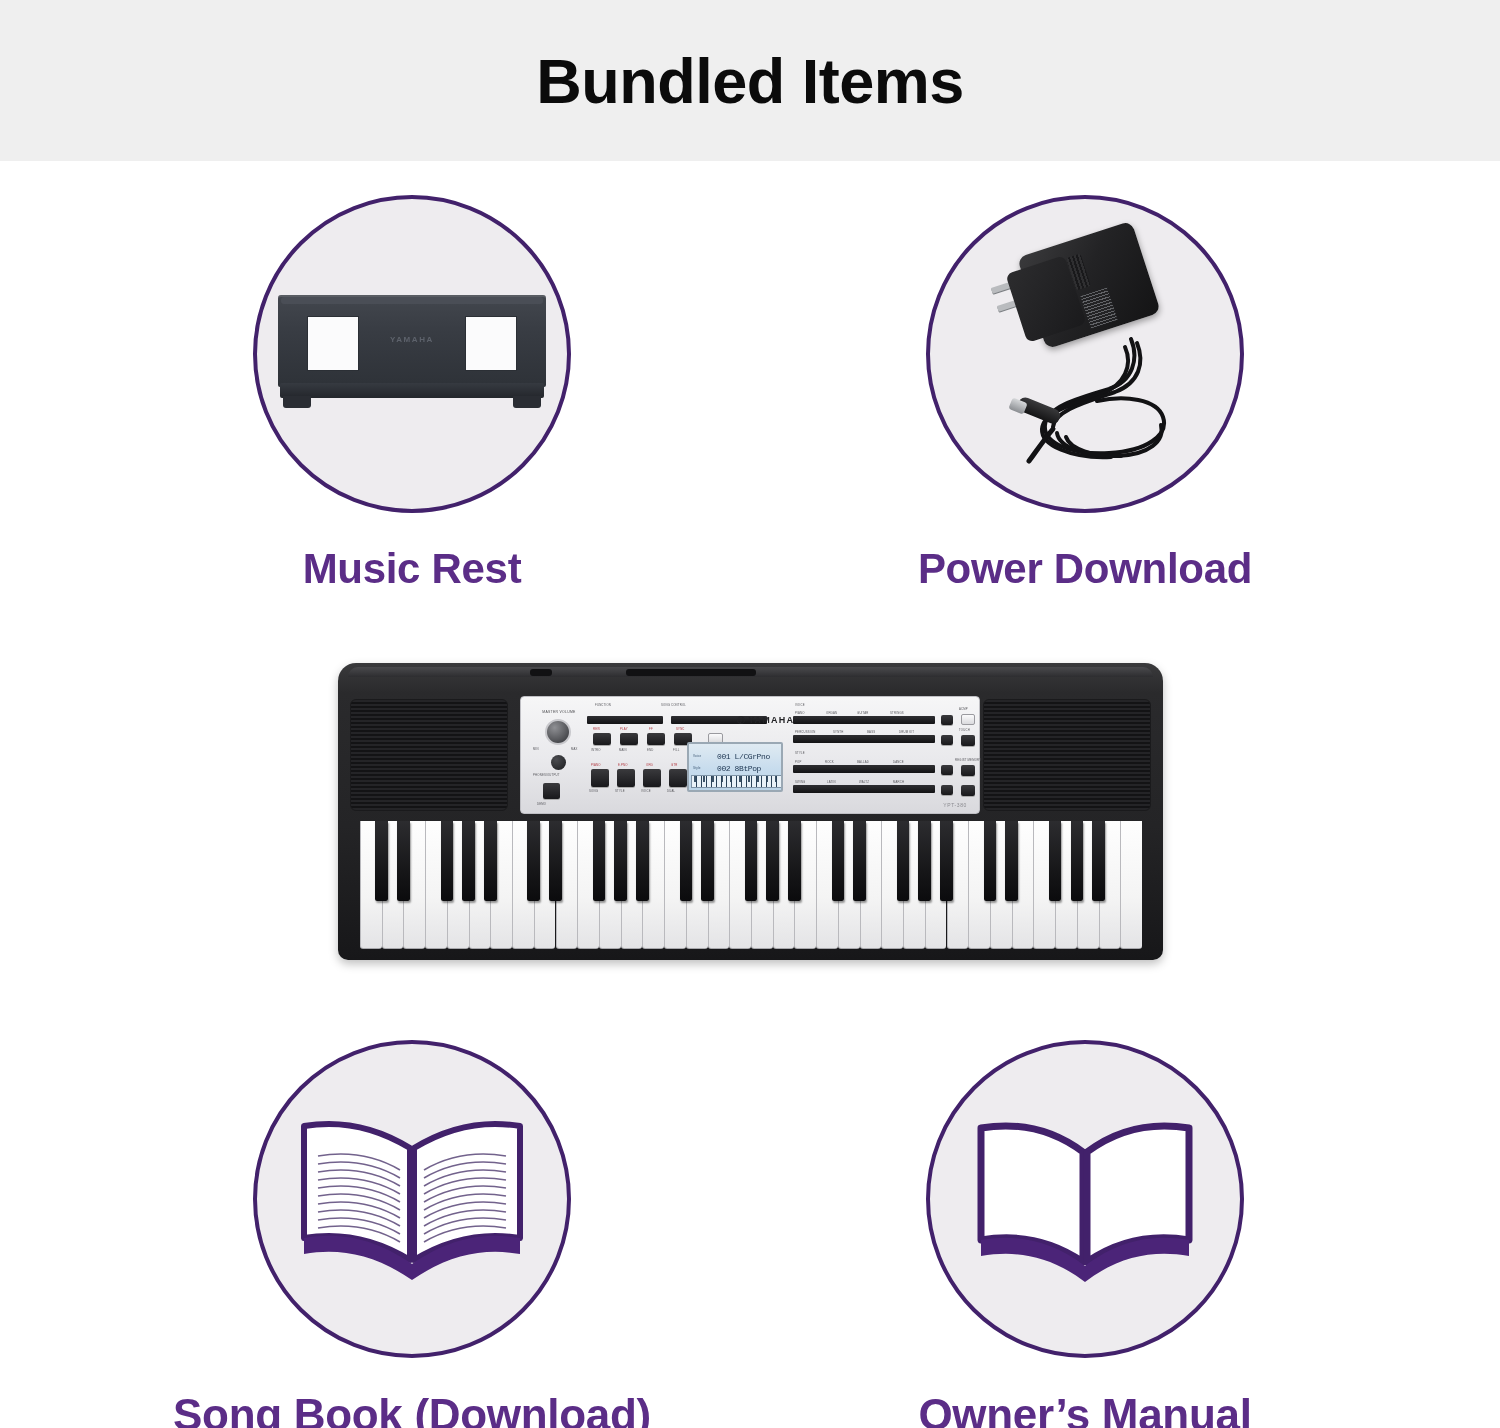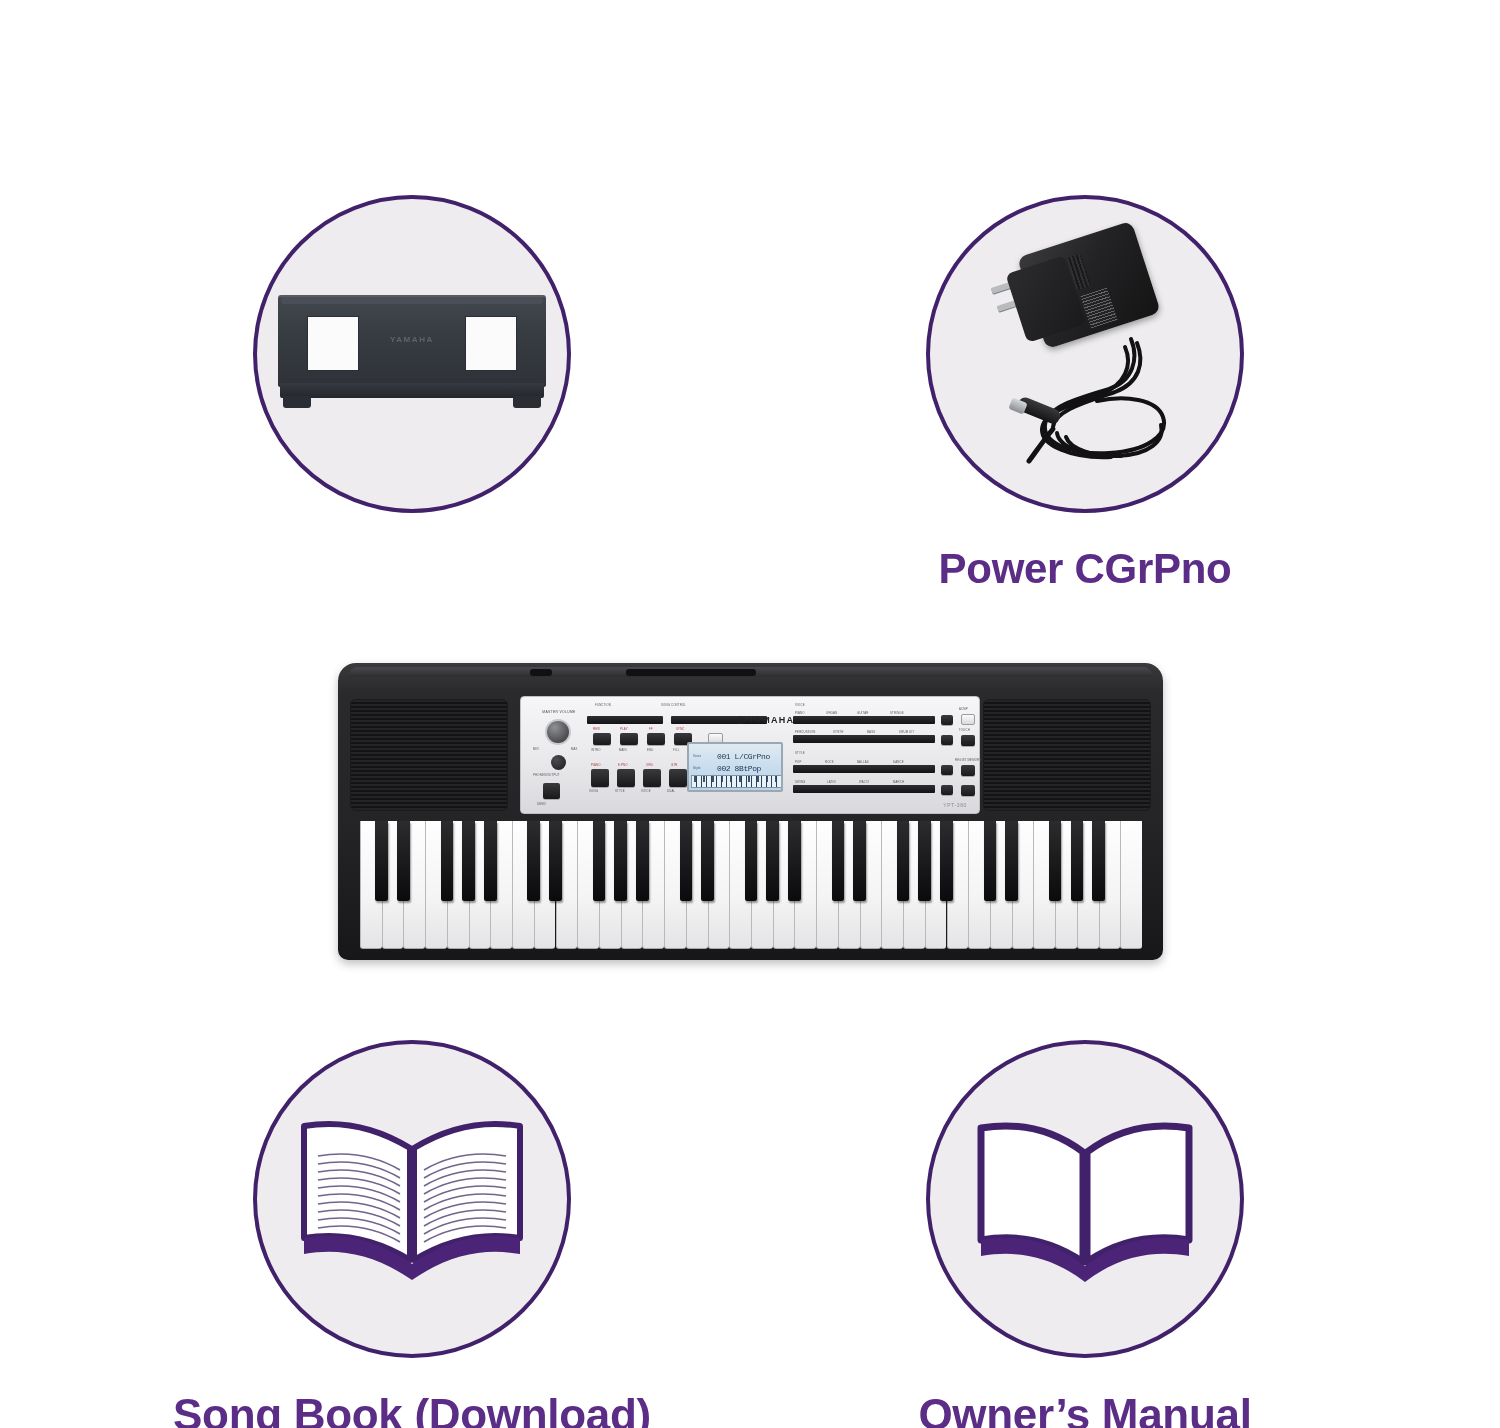--- a/index.html
+++ b/index.html
@@ -387,34 +387,38 @@
     border-radius: 0 0 2px 2px;
     z-index: 3;
     box-shadow: 1px 2px 2px rgba(0,0,0,.4);
   }
 </style>
 </head>
 <body>
 
 <div class="page">
 
+  <div class="header-band">
+    <div class="header-title">Bundled Items</div>
+  </div>
 
   <div class="cell cell-tl">
     <div class="icon-circle">
       <div class="music-rest">
         <div class="mr-panel"></div>
         <div class="mr-top-lip"></div>
         <div class="mr-window left"></div>
         <div class="mr-window right"></div>
         <div class="mr-logo">YAMAHA</div>
         <div class="mr-base"></div>
         <div class="mr-foot l"></div>
         <div class="mr-foot r"></div>
       </div>
     </div>
+    <div class="item-label">Music Rest</div>
   </div>
 
   <div class="cell cell-tr">
     <div class="icon-circle">
       <div class="adapter-wrap">
         <div class="ad-prong p1"></div>
         <div class="ad-prong p2"></div>
         <div class="ad-body"></div>
         <div class="ad-face"></div>
         <div class="ad-slot"></div>
@@ -426,21 +430,21 @@
             <path d="M124 6 C132 26 126 46 102 55 C70 66 42 74 40 90"></path>
             <path d="M44 96 C46 110 72 120 104 119 C136 118 152 104 148 88"></path>
             <path d="M53 100 C57 112 80 120 108 119"></path>
           </g>
           <path d="M40 92 C30 104 22 116 16 124" fill="none" stroke="#121214" stroke-width="5" stroke-linecap="round"></path>
         </svg>
         <div class="dc-plug"></div>
         <div class="dc-tip"></div>
       </div>
     </div>
-    <div class="item-label">Power CGrPno</div>
+    <div class="item-label">Power Download</div>
   </div>
 
   <div class="keyboard-wrap">
     <div class="kb-body"></div>
     <div class="kb-rearlip"></div>
     <div class="kb-rest-slot"></div>
     <div class="kb-rest-slot2"></div>
     <div class="kb-grille left"></div>
     <div class="kb-grille right"></div>
 

